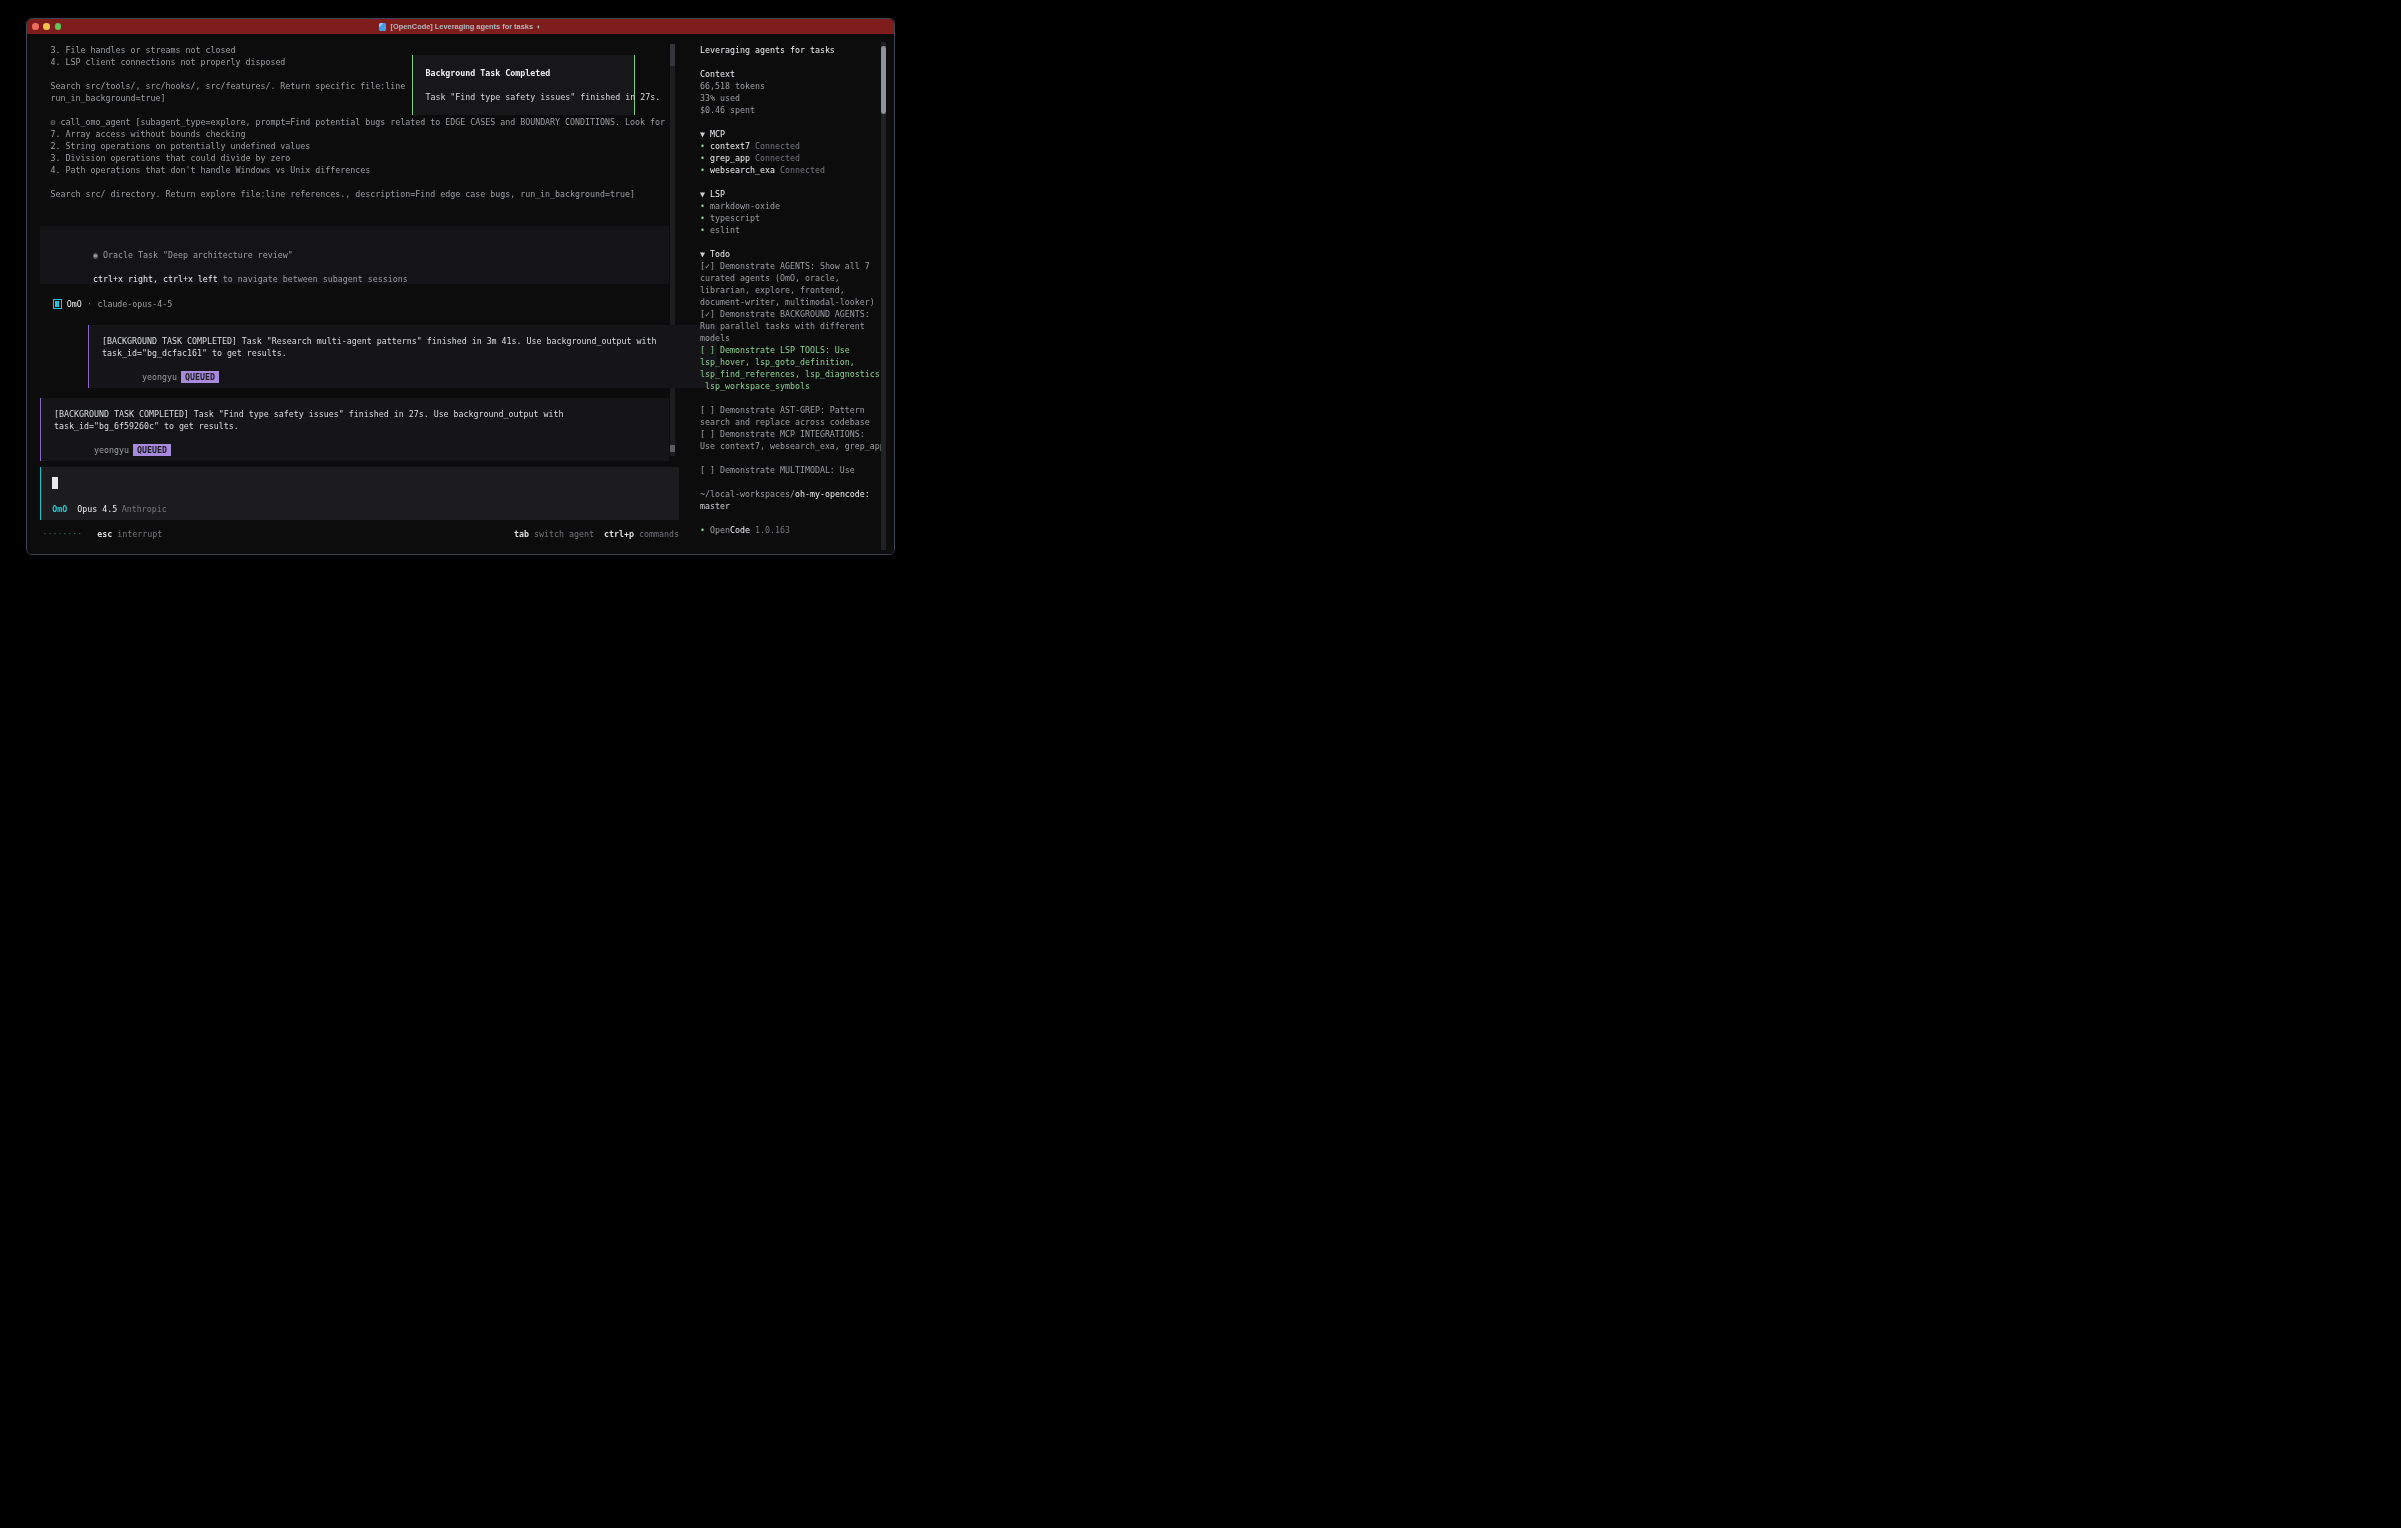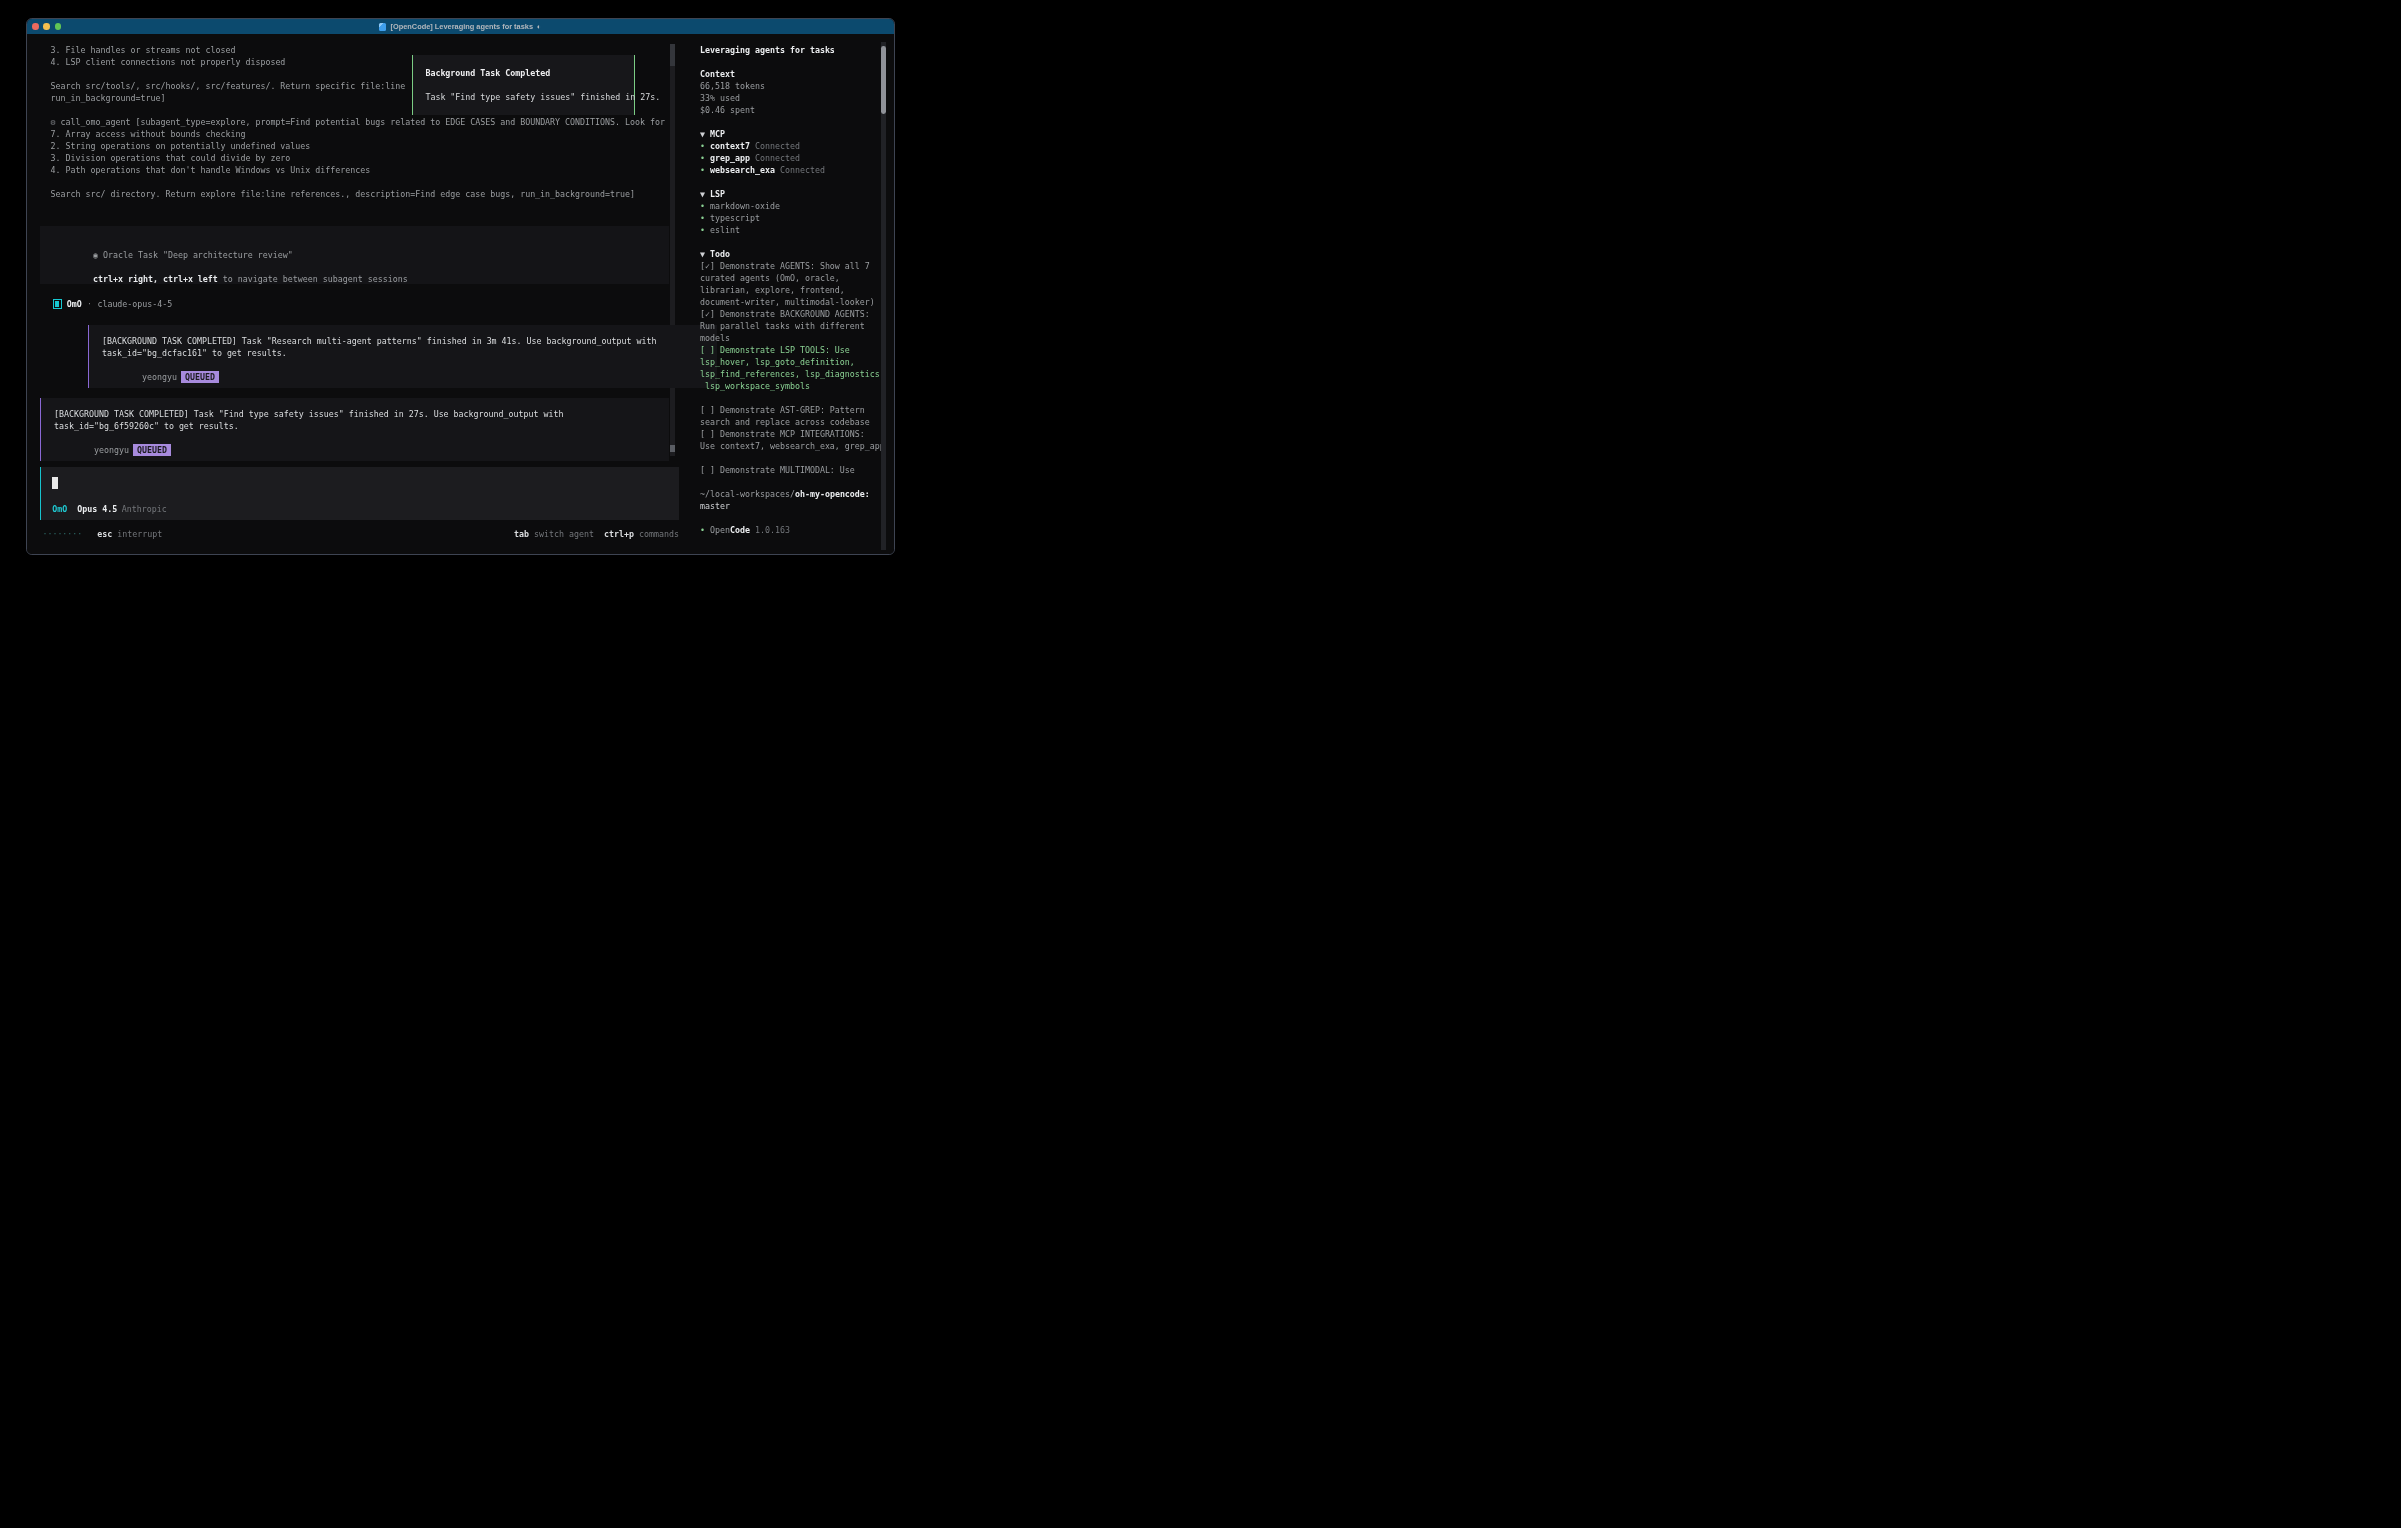--- a/index.html
+++ b/index.html
@@ -1,29 +1,29 @@
 <!DOCTYPE html>
 <html><head>
 <meta charset="utf-8">
 <style>
   html,body{margin:0;padding:0;width:919px;height:585px;background:#000;overflow:hidden;
     font-family:"DejaVu Sans Mono","Liberation Mono",monospace;font-size:8.3px;}
   .window{position:absolute;left:26px;top:18.3px;width:869px;height:537px;border-radius:5.9px;
     background:#0c0c0d;border:0.6px solid #3e4452;box-sizing:border-box;overflow:hidden;}
-  .titlebar{position:relative;height:14.8px;background:#0c4a6e;display:flex;align-items:center;justify-content:center;
+  .titlebar{position:relative;height:14.8px;background:#7f1d1d;display:flex;align-items:center;justify-content:center;
     font-family:"Liberation Sans",sans-serif;font-size:7.4px;font-weight:700;color:#b4b8bd;}
   .lights{position:absolute;left:5.3px;top:0;height:14.8px;display:flex;align-items:center;gap:4.7px;}
   .light{width:6.5px;height:6.5px;border-radius:50%;}
   .doc-icon{display:inline-block;width:7px;height:8.3px;border-radius:1.5px;margin-right:4.1px;
     background:linear-gradient(135deg,#8cc9f8 0 28%,#3f9fec 28%);}
   .session-ind{margin-left:4.1px;color:#b4b8bd;font-weight:400;}
   .content{position:absolute;left:0;top:14.8px;right:0;bottom:0;background:#0c0c0d;}
   .ln{height:12px;line-height:12px;white-space:pre;}
   .t-g{color:#9b9ea1}.t-d{color:#74777b}.t-w{color:#cfd1d4}
-  .t-B{color:#eceef0;font-weight:700}.t-gn{color:#8ad193}
+  .t-B{color:#eceef0;font-weight:400}.t-gn{color:#8ad193}
   .abs{position:absolute;}
   .main-pre{left:23.6px;top:10.3px;}
   .scroll-track{left:643px;top:9.5px;width:4.7px;height:412px;background:#1d1d20;}
   .thumb-top{left:643px;top:9.5px;width:4.7px;height:22.5px;background:#34363b;}
   .thumb-bottom{left:643px;top:411px;width:4.7px;height:6.5px;background:#5a5d63;}
   .notif{left:385px;top:21px;width:223px;height:60px;box-sizing:border-box;background:#17171a;
     border-left:1.2px solid #7bcd84;border-right:1.2px solid #7bcd84;padding:11.8px 8.3px 0 12.4px;}
   .notif .title{color:#f0f0f2;font-weight:700;height:12px;line-height:12px;}
   .notif .body{color:#d7d9db;height:12px;line-height:12px;margin-top:12px;white-space:pre;}
   .oracle{left:13px;top:192px;width:629px;height:58px;box-sizing:border-box;background:#141417;padding:11.2px 0 0 13px;}

